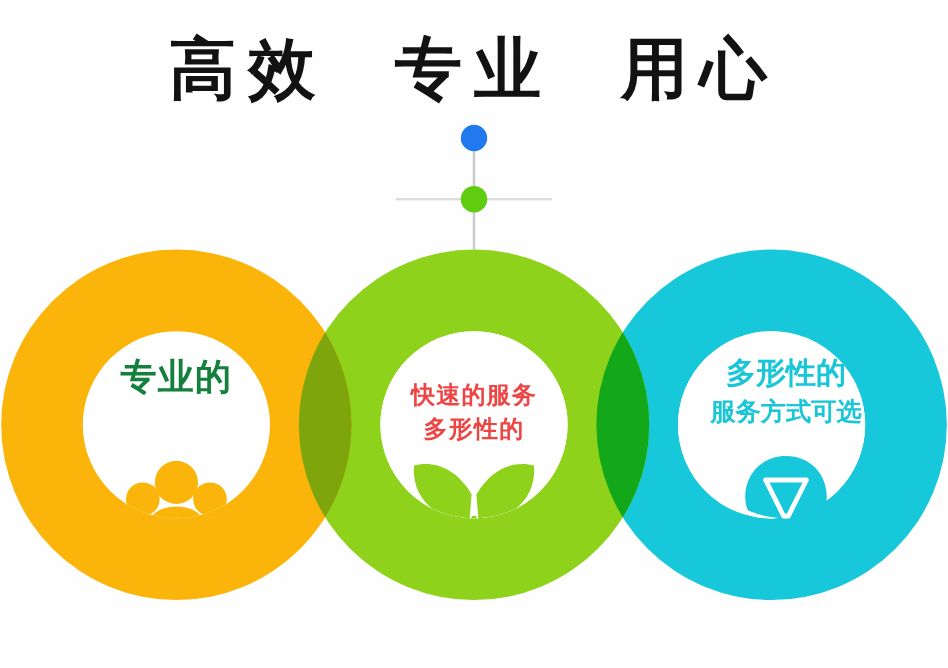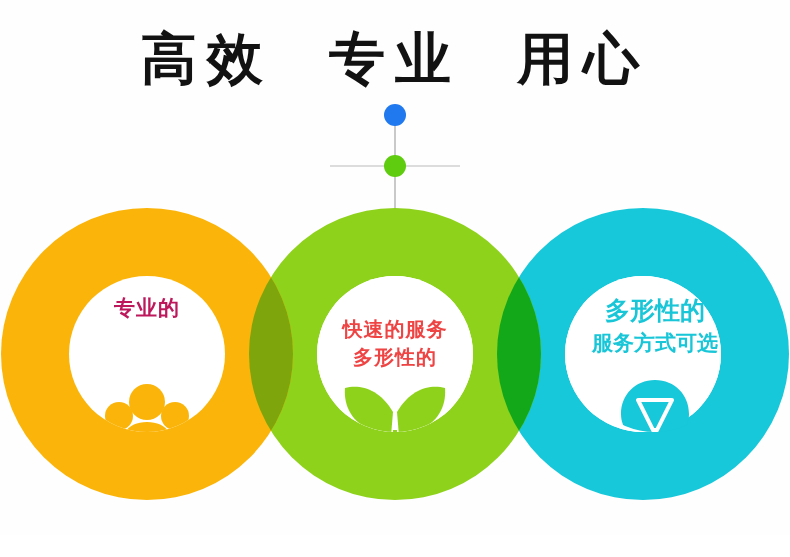--- a/index.html
+++ b/index.html
@@ -131,21 +131,21 @@
     left:0; right:0;
     top:86px;
     text-align:center;
     font-weight:bold;
     line-height:1.38;
     letter-spacing:1px;
     white-space:nowrap;
   }
   .card .label .ln { display:block; }
 
-  #card-orange .label { color:#be185d; font-size:21px; }
+  #card-orange .label { color:#15803d; font-size:30px; }
   #card-green  .label { color:#ef4444; font-size:20px;margin-top:22px; }
   #card-cyan   .label { color:#18c6d8; font-size:25px; letter-spacing:0px; }
   #card-cyan   .label .ln.wide { font-size:21px; }
 
   
   .glyph-clip {
     position:absolute;
     left:68px; top:68px;
     width:156px; height:156px;
     border-radius:50%;

